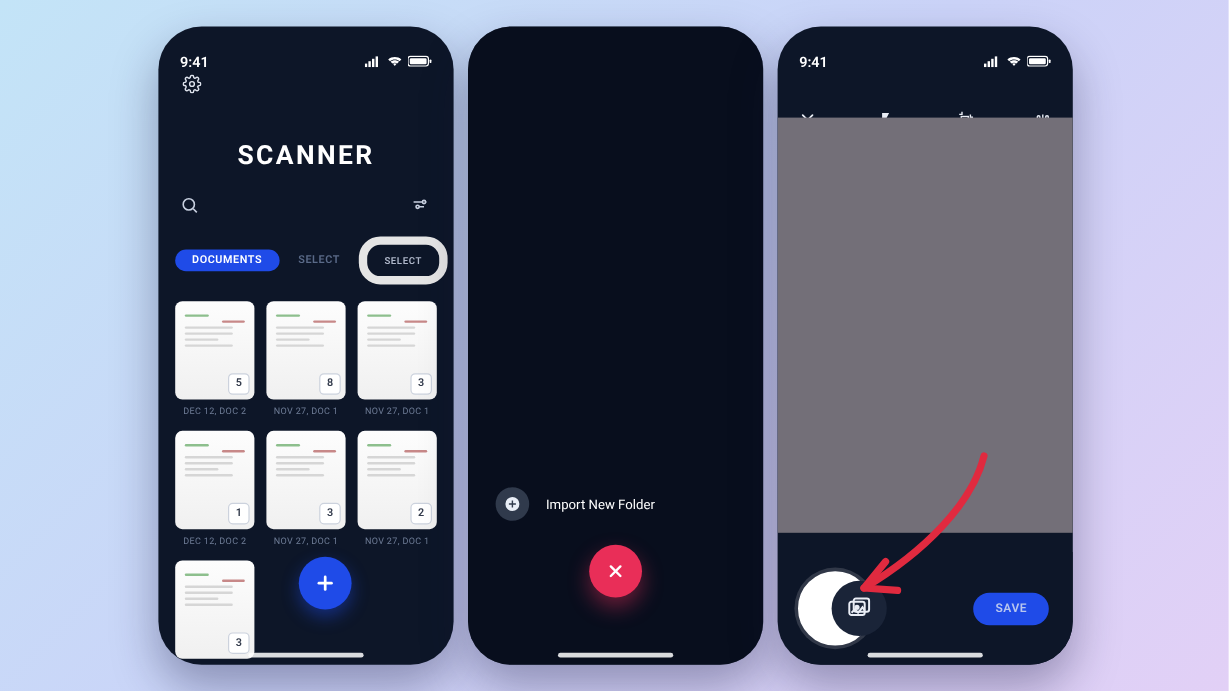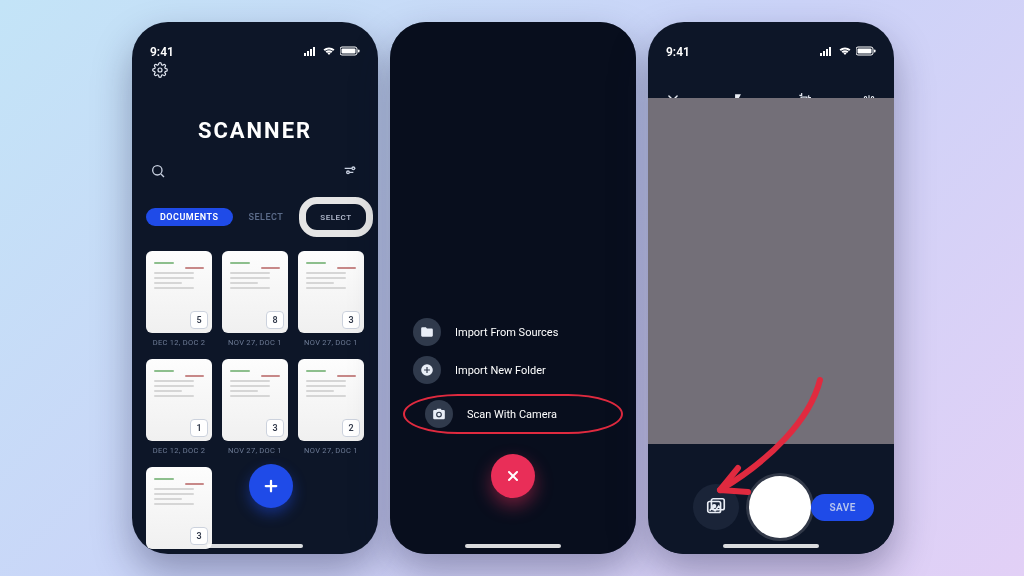--- a/index.html
+++ b/index.html
@@ -44,21 +44,21 @@
   .p2 .dim{position:absolute;inset:0;background:rgba(5,10,20,.55)}
   .sheet{position:absolute;left:0;right:0;bottom:56px;display:flex;flex-direction:column;align-items:center;gap:10px}
   .sheet .row{display:flex;align-items:center;gap:14px;width:200px;color:#fff;font-size:11px}
   .sheet .row .ic{width:28px;height:28px;border-radius:50%;background:#303a4c;display:flex;align-items:center;justify-content:center;color:#e9eef7}
   .sheet .row.highlight{border:2px solid #e02a3f;border-radius:50%/100%;height:40px;width:220px;justify-content:flex-start;padding-left:20px;box-sizing:border-box}
   .closefab{width:44px;height:44px;border-radius:50%;background:#e92e58;display:flex;align-items:center;justify-content:center;color:#fff;margin-top:10px;box-shadow:0 8px 18px rgba(233,46,88,.45)}
 
   
   .p3 .cambar{display:flex;justify-content:space-between;align-items:center;padding:10px 18px;color:#e9edf5}
   .p3 .camview{position:absolute;left:0;right:0;top:76px;bottom:110px;background:#736f78}
-  .p3 .bottombar{position:absolute;left:17px;right:0;bottom:0;height:94px;background:#0d1628;display:flex;align-items:center;justify-content:center}
+  .p3 .bottombar{position:absolute;left:17px;right:0;bottom:0;height:94px;background:#0d1628;display:flex;align-items:center;justify-content:flex-start}
   .gallery{position:absolute;left:28px;width:46px;height:46px;border-radius:50%;background:#1a2438;display:flex;align-items:center;justify-content:center;color:#e9edf5}
   .shutter{width:54px;height:54px;border-radius:50%;background:#fff;border:4px solid #fff;box-shadow:0 0 0 3px rgba(255,255,255,.15)}
   .savebtn{position:absolute;right:20px;background:#1f4be8;color:#b8c6ee;font-size:10px;font-weight:600;letter-spacing:.5px;padding:8px 18px;border-radius:18px}
   
   .arrow{position:absolute;pointer-events:none}
 
 </style>
 </head>
 <body>
 
@@ -215,40 +215,24 @@
   </div>
 
   <div class="phone p2">
     <div class="statusbar" style="opacity:0"></div>
     <div class="dim"></div>
 
     <div class="sheet">
       <div class="row">
         <span class="ic">
             <svg width="14" height="14" viewBox="0 0 24 24" fill="currentColor">
-              <path d="M10 4l2 2h8a2 2 0 0 1 2 2v10a2 2 0 0 1-2 2H4a2 2 0 0 1-2-2V6a2 2 0 0 1 2-2h6z"></path>
-            </svg>
-          </span>
-        <span>Import From Sources</span>
-      </div>
-      <div class="row">
-        <span class="ic">
-            <svg width="14" height="14" viewBox="0 0 24 24" fill="currentColor">
               <path d="M12 2a10 10 0 1 0 0 20 10 10 0 0 0 0-20zm5 11h-4v4h-2v-4H7v-2h4V7h2v4h4v2z"></path>
             </svg>
           </span>
         <span>Import New Folder</span>
-      </div>
-      <div class="row highlight">
-        <span class="ic">
-            <svg width="14" height="14" viewBox="0 0 24 24" fill="currentColor">
-              <path d="M9 3l-1.5 2H4a2 2 0 0 0-2 2v12a2 2 0 0 0 2 2h16a2 2 0 0 0 2-2V7a2 2 0 0 0-2-2h-3.5L15 3H9zm3 5a5 5 0 1 1 0 10 5 5 0 0 1 0-10zm0 2a3 3 0 1 0 0 6 3 3 0 0 0 0-6z"></path>
-            </svg>
-          </span>
-        <span>Scan With Camera</span>
       </div>
       <div class="closefab">
         <svg width="16" height="16" viewBox="0 0 24 24" fill="none" stroke="#fff" stroke-width="3" stroke-linecap="round">
             <line x1="6" y1="6" x2="18" y2="18"></line>
             <line x1="6" y1="18" x2="18" y2="6"></line>
           </svg>
       </div>
     </div>
     <div class="homebar"></div>
   </div>

